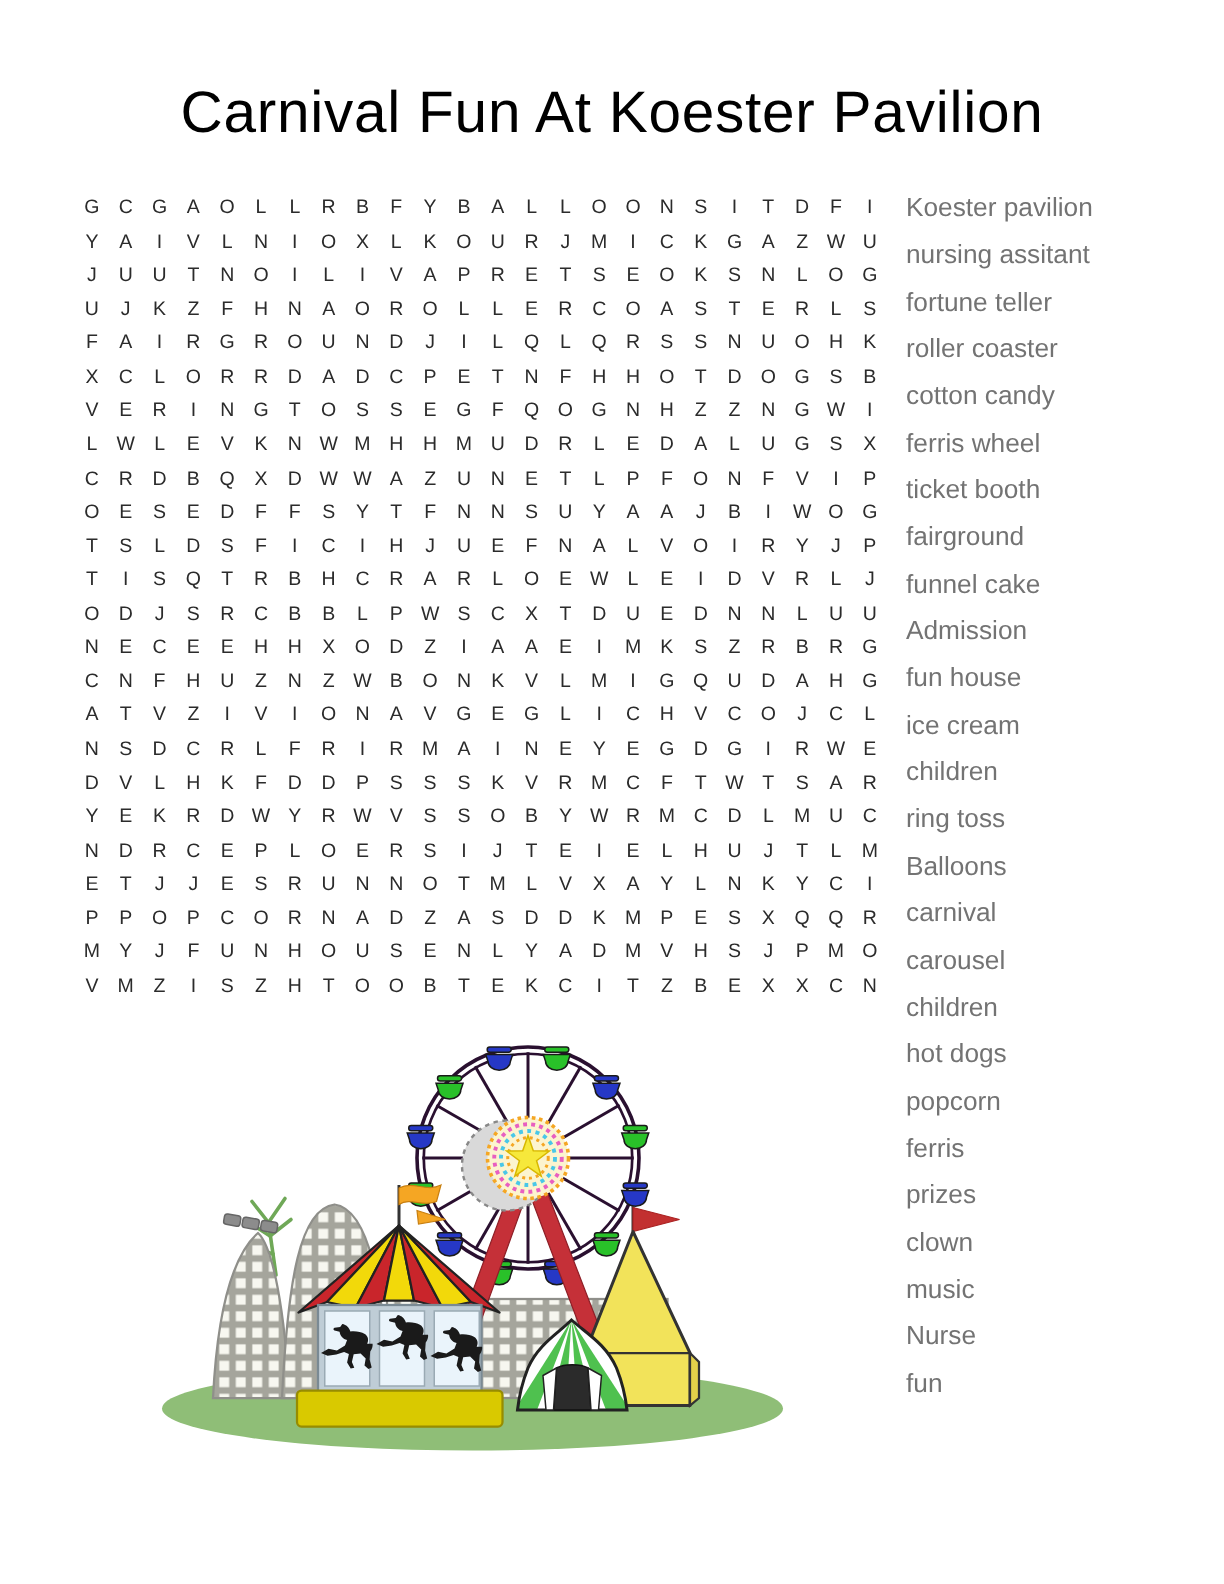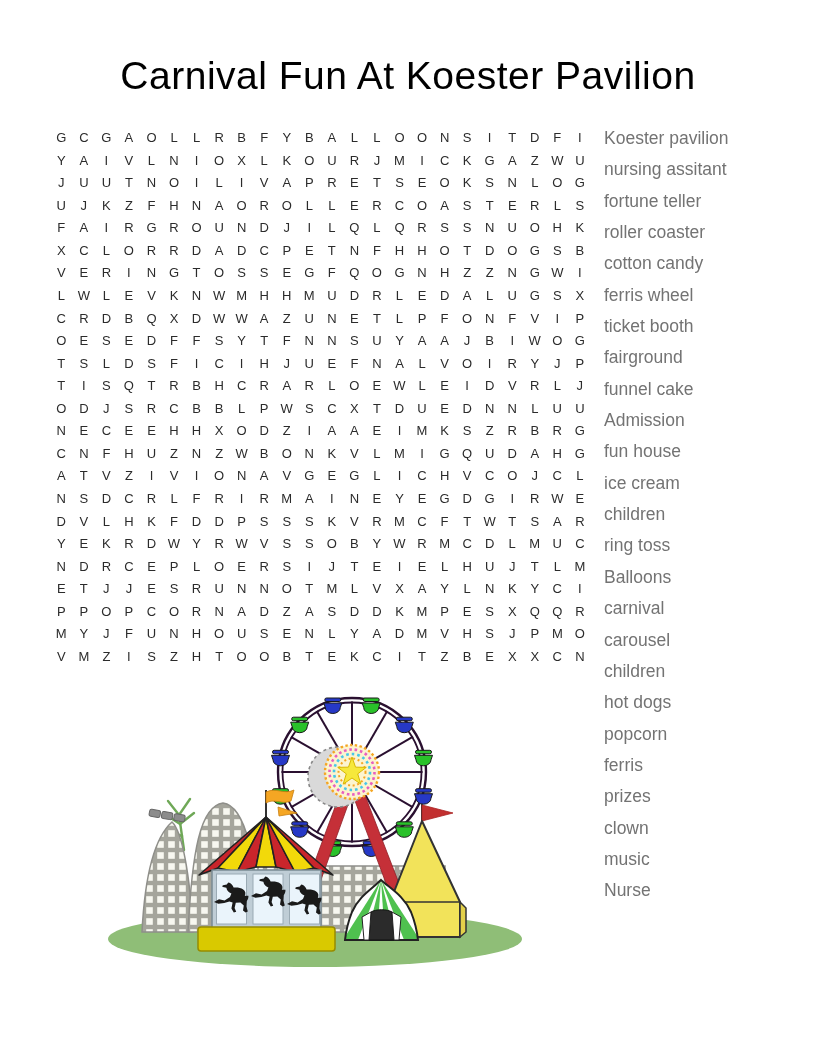--- a/index.html
+++ b/index.html
@@ -667,20 +667,21 @@
       <div class="wi">carnival</div>
       <div class="wi">carousel</div>
       <div class="wi">children</div>
       <div class="wi">hot dogs</div>
       <div class="wi">popcorn</div>
       <div class="wi">ferris</div>
       <div class="wi">prizes</div>
       <div class="wi">clown</div>
       <div class="wi">music</div>
       <div class="wi">Nurse</div>
+      <div class="wi">fun</div>
     </div>
 
   <svg class="scene" viewBox="0 0 440 300" xmlns="http://www.w3.org/2000/svg">
     <defs>
       <pattern id="rcgrid" patternUnits="userSpaceOnUse" width="11" height="11">
         <rect width="11" height="11" style="fill:var(--coaster_gray)"></rect>
         <rect x="2.2" y="2.2" width="6.6" height="6.6" style="fill:var(--coaster_square)"></rect>
       </pattern>
       <clipPath id="gtentclip">
         <path d="M281,206 C272,215 259,222 252,238 C248,248 246,257 245,266 L318,266 C317,257 315,248 311,238 C304,222 291,215 281,206 Z"></path>

